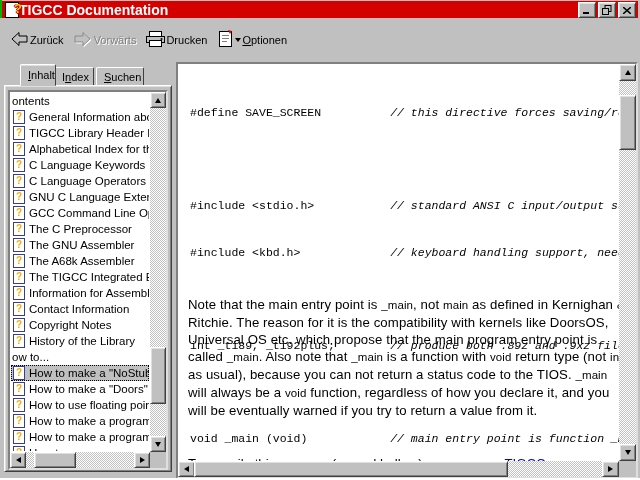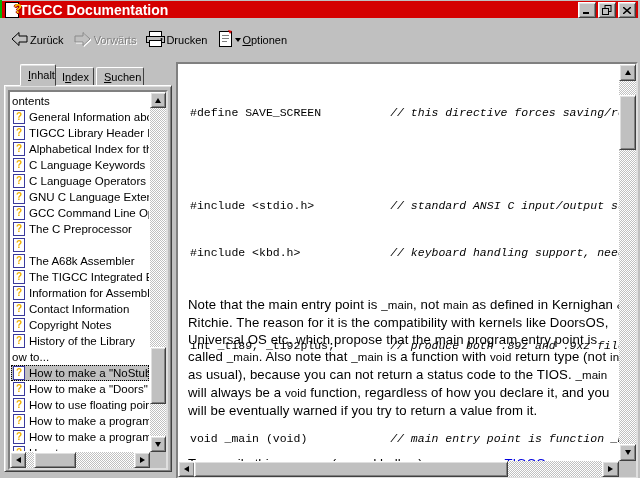--- a/index.html
+++ b/index.html
@@ -171,20 +171,21 @@
         <div class="trow">
             <span class="ticon">?</span>
             <span>GCC Command Line Opti</span>
           </div>
         <div class="trow">
             <span class="ticon">?</span>
             <span>The C Preprocessor</span>
           </div>
         <div class="trow">
             <span class="ticon">?</span>
+            <span>The GNU Assembler</span>
           </div>
         <div class="trow">
             <span class="ticon">?</span>
             <span>The A68k Assembler</span>
           </div>
         <div class="trow">
             <span class="ticon">?</span>
             <span>The TIGCC Integrated Er</span>
           </div>
         <div class="trow">

